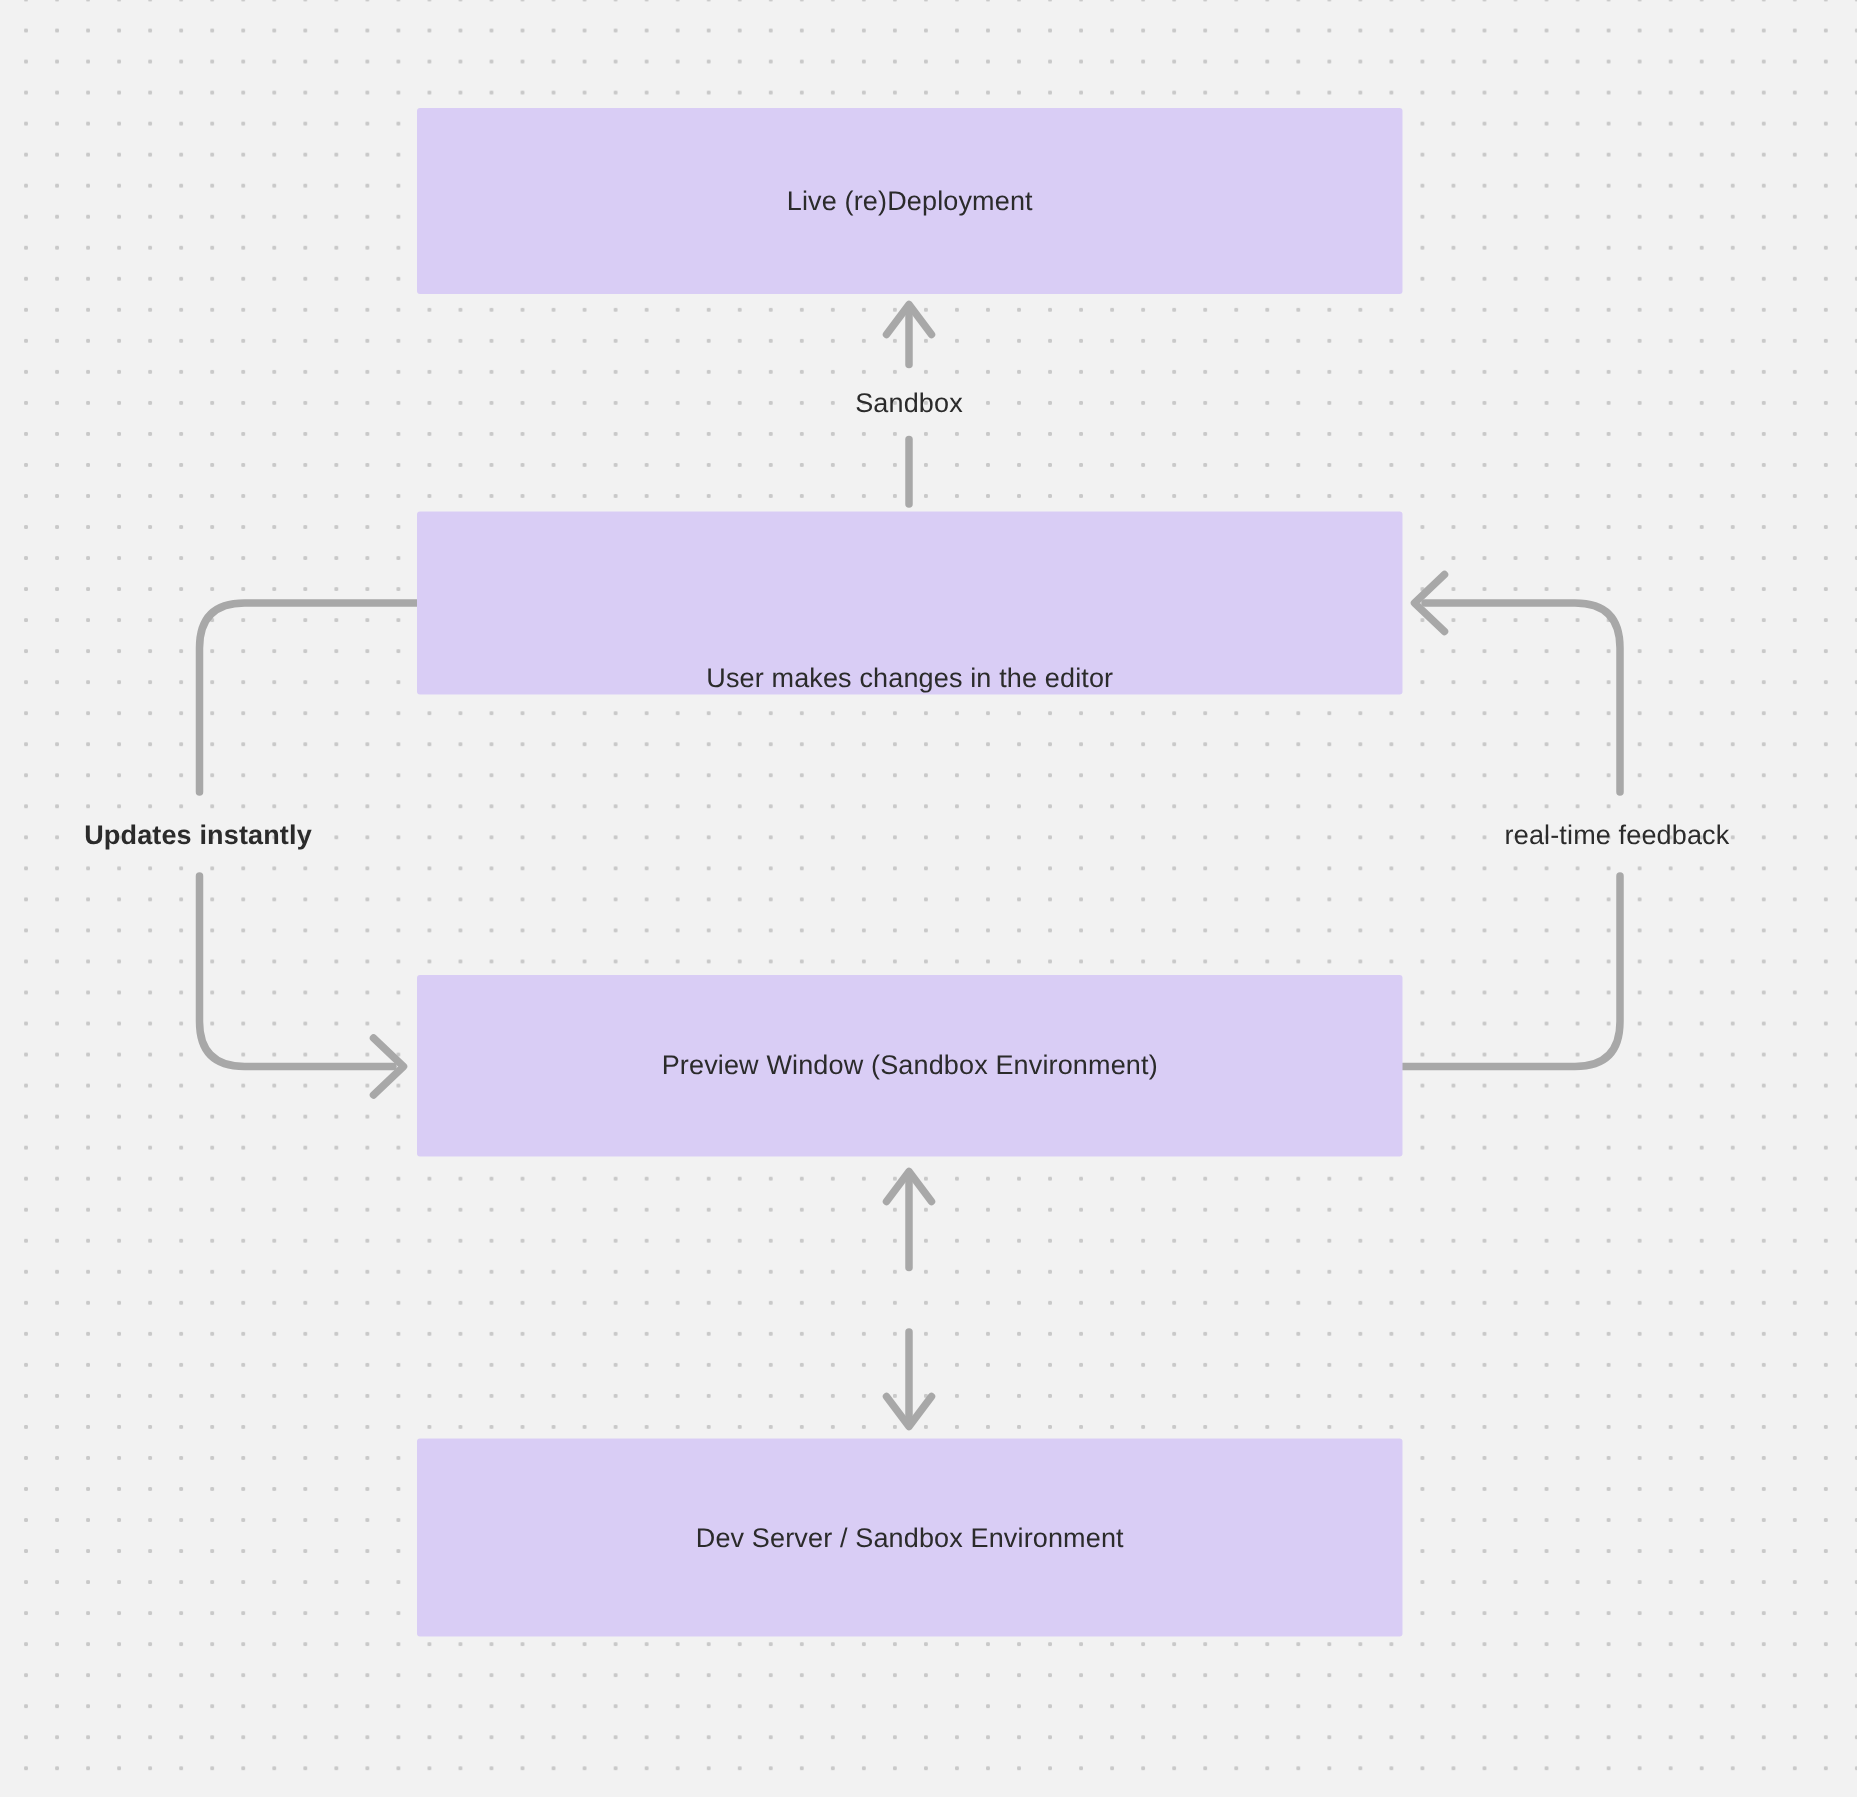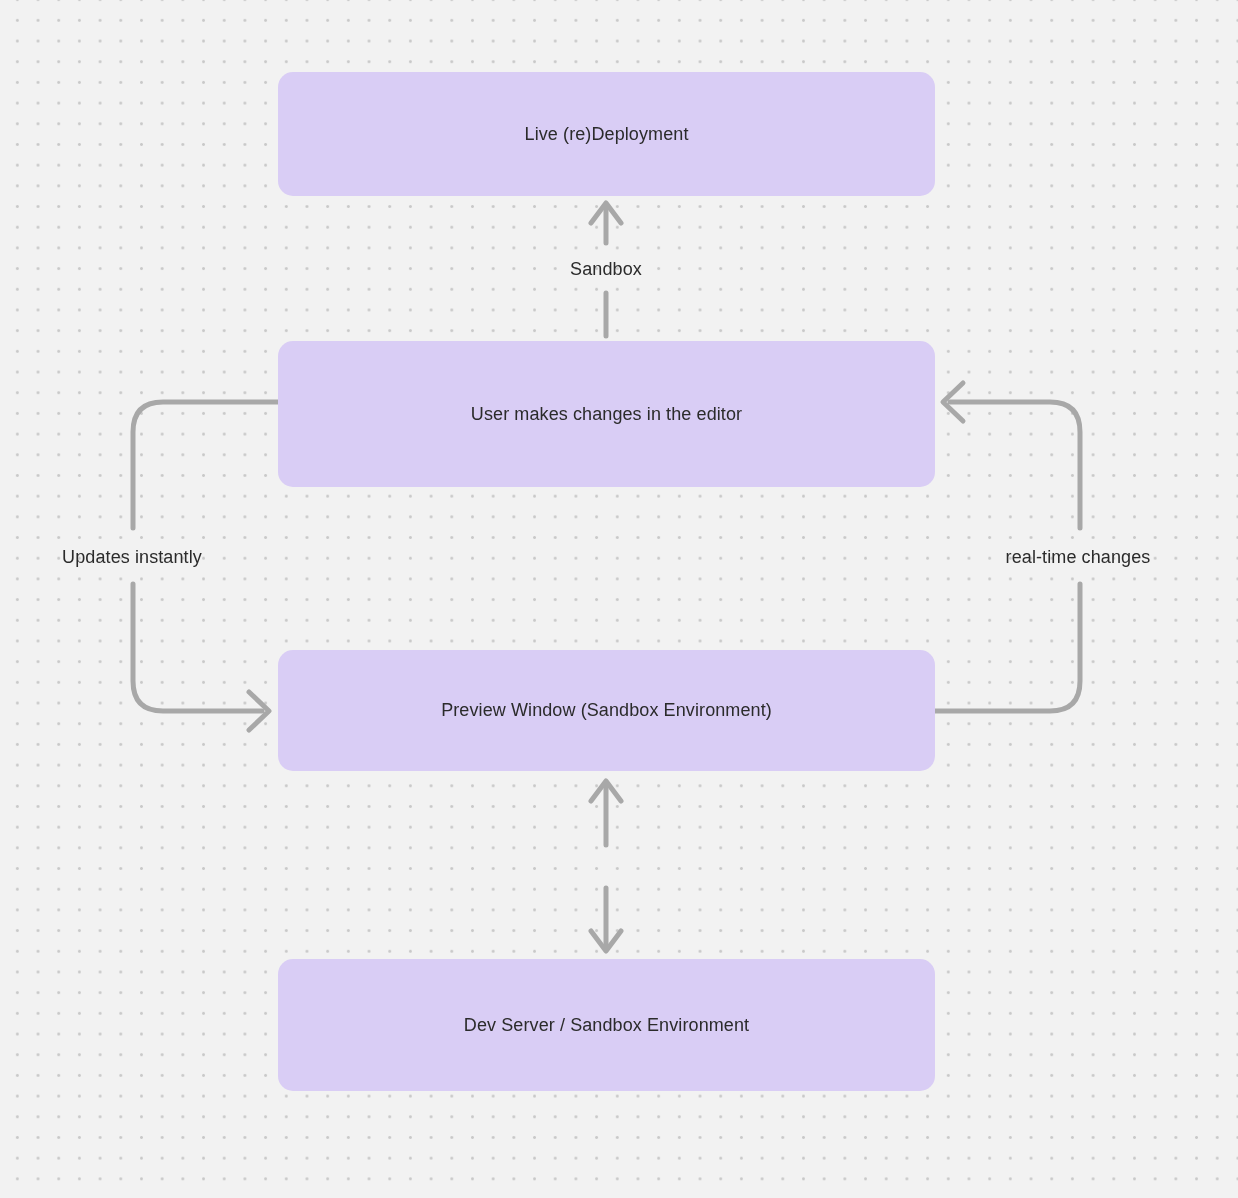--- a/index.html
+++ b/index.html
@@ -33,43 +33,43 @@
     stroke: var(--arrow, #a8a8a8);
     stroke-width: 5;
     stroke-linecap: round;
     stroke-linejoin: round;
   }
   .node {
     position: absolute;
     left: 278px;
     width: 657px;
     background: var(--node_fill, #d9cdf5);
-    border-radius: 15px;
+    border-radius: 2px;
     display: flex;
     align-items: center;
     justify-content: center;
     color: var(--text, #2b2b2b);
     font-size: 18px;
     letter-spacing: 0.1px;
     text-align: center;
   }
   .node-live    { top: 72px;  height: 124px; }
-  .node-editor  { top: 341px; height: 146px; }
+  .node-editor  { top: 341px; height: 122px; align-items: flex-end; }
   .node-preview { top: 650px; height: 121px; justify-content: center; }
   .node-dev     { top: 959px; height: 132px; }
   .edge-label {
     position: absolute;
     transform: translate(-50%, -50%);
     color: var(--text, #2b2b2b);
     font-size: 18px;
     letter-spacing: 0.1px;
     white-space: nowrap;
   }
   .label-publish  { left: 606px;  top: 269px; }
-  .label-updates  { left: 132px;  top: 557px; }
+  .label-updates  { left: 132px;  top: 557px; font-weight: bold; }
   .label-feedback { left: 1078px; top: 557px; }
   .label-spunup   { left: 606px;  top: 866px; }
 </style>
 </head>
 <body>
 
 <div class="canvas">
 
   <svg class="arrow-layer" viewBox="0 0 1238 1198" aria-hidden="true">
 
@@ -110,15 +110,15 @@
   <div class="node node-preview">
     <span>Preview Window (Sandbox Environment)</span>
   </div>
 
   <div class="node node-dev">
     <span>Dev Server / Sandbox Environment</span>
   </div>
 
   <div class="edge-label label-publish">Sandbox</div>
   <div class="edge-label label-updates">Updates instantly</div>
-  <div class="edge-label label-feedback">real-time changes</div>
+  <div class="edge-label label-feedback">real-time feedback</div>
 
 </div>
 
 </body></html>

